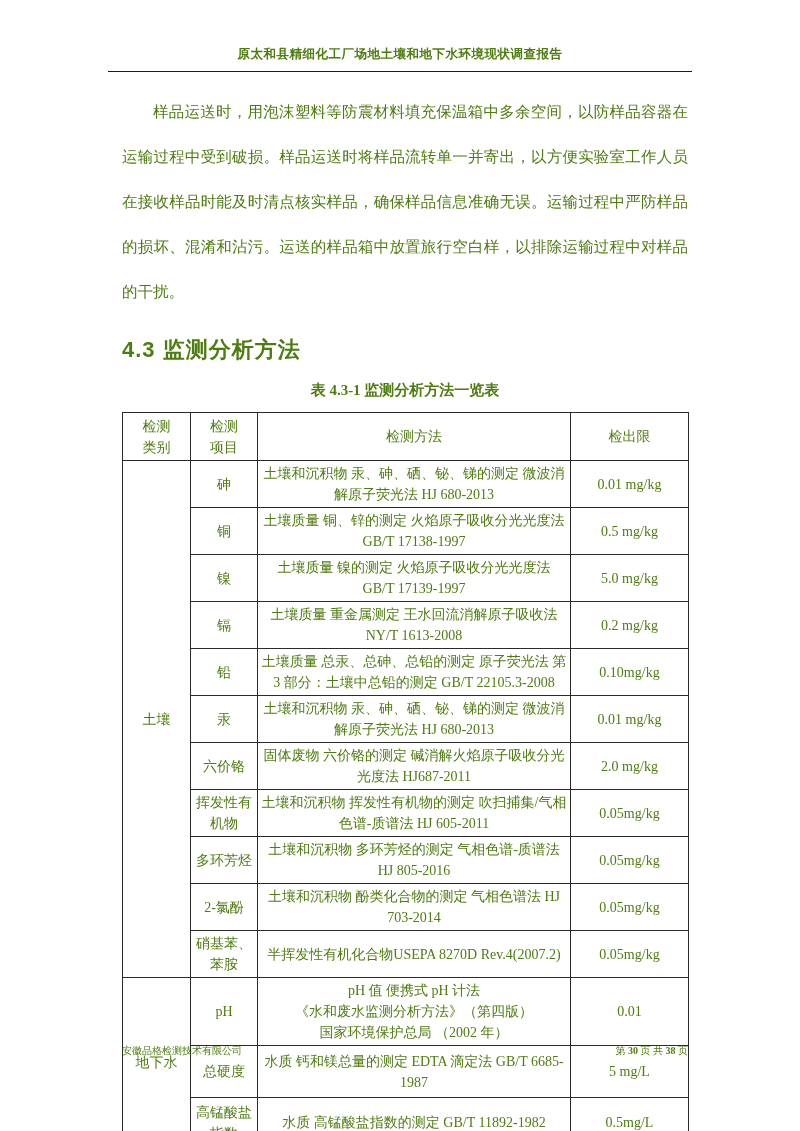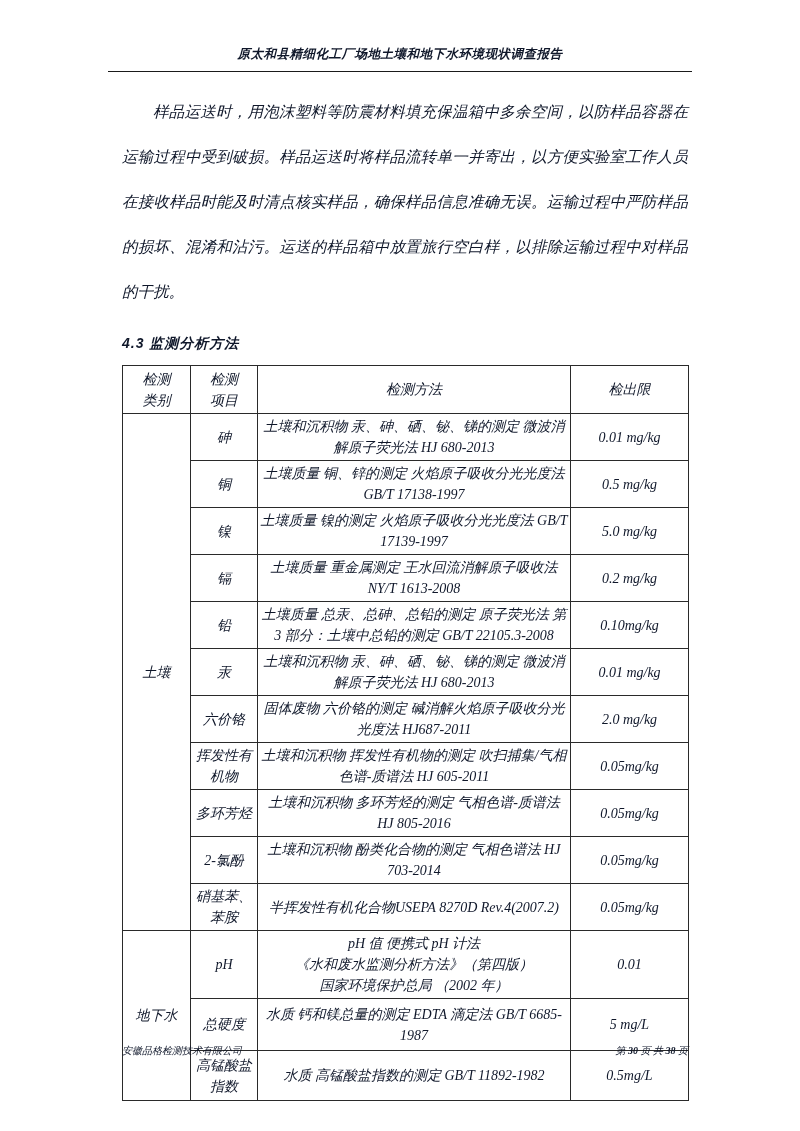--- a/index.html
+++ b/index.html
@@ -2,24 +2,23 @@
 <html><head>
 <meta charset="utf-8">
 <style>
   * { margin: 0; padding: 0; box-sizing: border-box; }
   html, body { background: #888; }
   .page {
     position: relative;
     width: 800px; height: 1131px;
     margin: 0 auto;
     background: #ffffff;
-    color: #0f172a;
+    color: #4d7c0f;
     font-family: "Liberation Serif", serif;
     overflow: hidden;
-    font-style: italic;
   }
   .doc-header {
     padding-top: 46px;
     text-align: center;
   }
   .doc-header .title {
     font-size: 12.5px;
     font-weight: 600;
     letter-spacing: 0.5px;
   }
@@ -34,21 +33,21 @@
     margin-top: 17px;
     font-size: 15.5px;
     line-height: 45px;
     text-align: justify;
     text-indent: 2em;
   }
   .section-heading {
     margin-top: 21px;
     font-family: "Liberation Sans", sans-serif;
     font-weight: 600;
-    font-size: 14px;
+    font-size: 22px;
     letter-spacing: 1px;
   }
   .table-title {
     margin-top: 16px;
     margin-bottom: 7px;
     text-align: center;
     font-weight: bold;
     font-size: 15px;
   }
   table.analysis {
@@ -95,20 +94,21 @@
     <div class="title">原太和县精细化工厂场地土壤和地下水环境现状调查报告</div>
   </div>
   <div class="header-rule"></div>
 
   <div class="content">
 
     <p class="intro">样品运送时，用泡沫塑料等防震材料填充保温箱中多余空间，以防样品容器在运输过程中受到破损。样品运送时将样品流转单一并寄出，以方便实验室工作人员在接收样品时能及时清点核实样品，确保样品信息准确无误。运输过程中严防样品的损坏、混淆和沾污。运送的样品箱中放置旅行空白样，以排除运输过程中对样品的干扰。</p>
 
     <h2 class="section-heading">4.3 监测分析方法</h2>
 
+    <div class="table-title">表 4.3-1 监测分析方法一览表</div>
 
     <table class="analysis">
       <colgroup>
         <col style="width:68px">
         <col style="width:67px">
         <col style="width:313px">
         <col style="width:118px">
       </colgroup>
       <thead>
         <tr>

